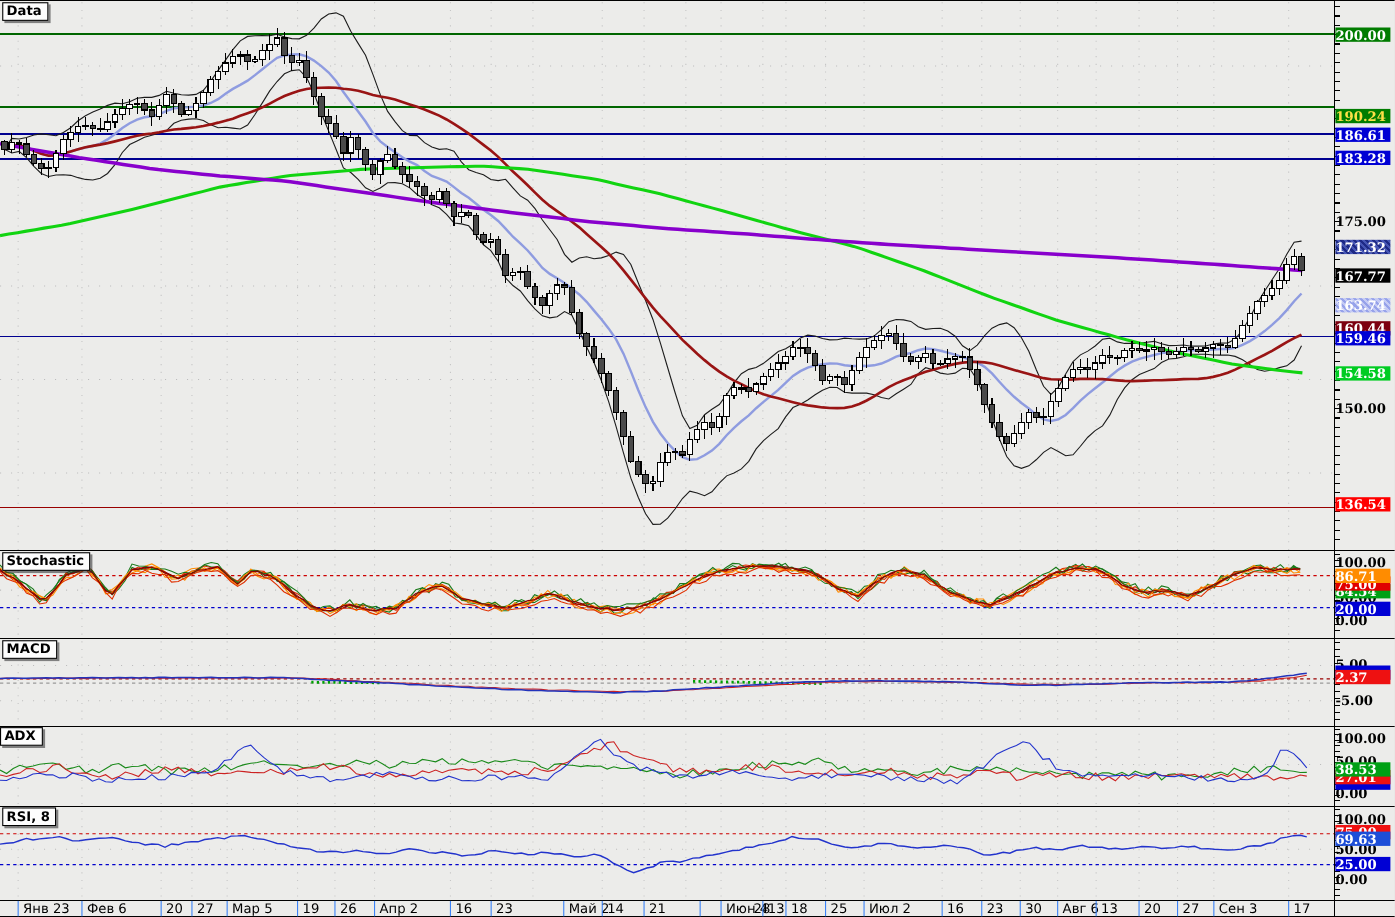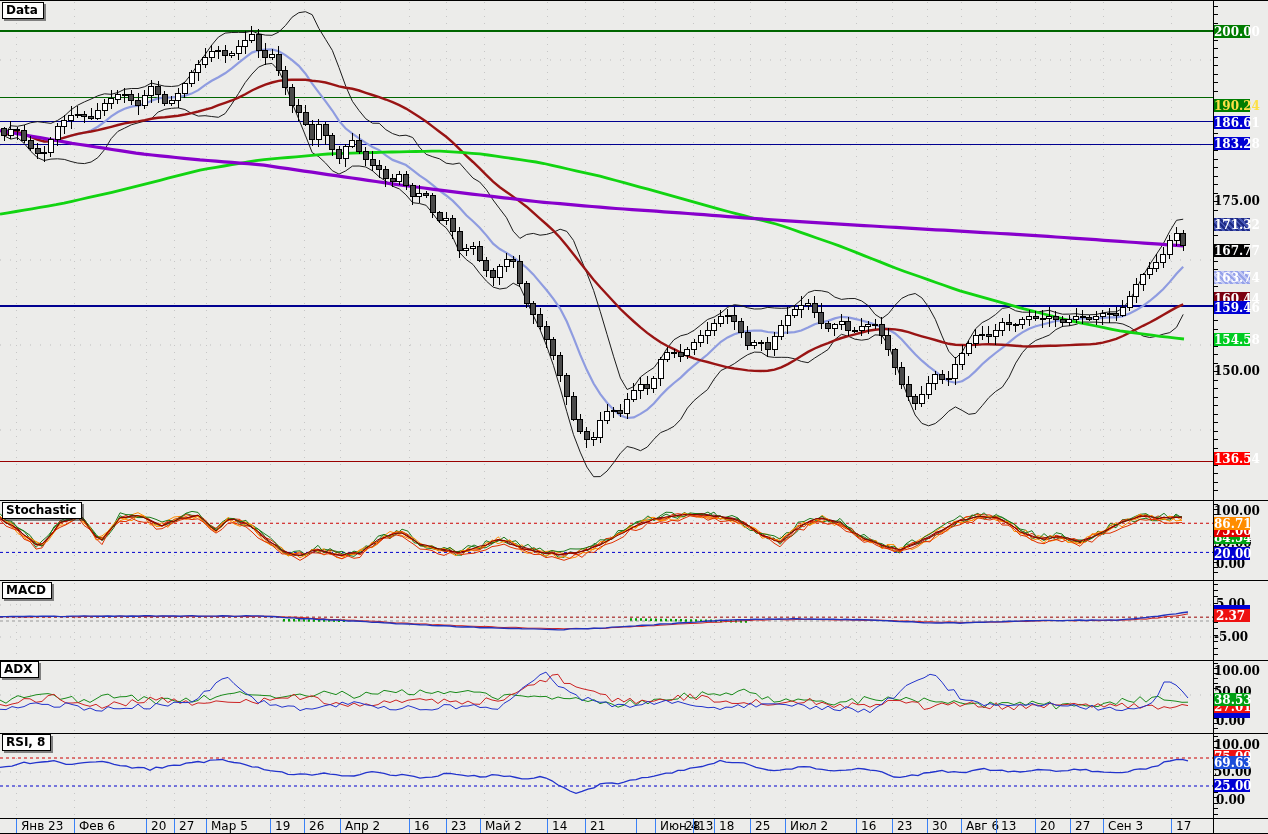--- a/index.html
+++ b/index.html
@@ -4,22 +4,22 @@
 <style>
   html,body{margin:0;padding:0;background:#d8d8d8;}
   #app{position:relative;width:1268px;height:834px;background:#ececea;overflow:hidden;
        font-family:"DejaVu Sans",sans-serif;}
   #plot{position:absolute;left:0;top:0;}
   .tab{position:absolute;z-index:30;background:#fdfdfd;border:1px solid #000;
        box-shadow:2px 2px 0 rgba(40,40,40,0.55);
        font:bold 12px "DejaVu Sans",sans-serif;color:#000;
        padding:0 5px 1px 3px;line-height:14px;white-space:nowrap;}
   #ylabels{position:absolute;left:1214px;top:0;width:54px;height:834px;z-index:10;}
-  .ylab{position:absolute;left:0;width:36px;height:13px;line-height:13px;
-        box-sizing:border-box;text-align:center;padding-right:3px;
+  .ylab{position:absolute;left:0;width:50px;height:13px;line-height:13px;
+        box-sizing:border-box;text-align:left;padding-right:3px;
         font:bold 12px "DejaVu Serif",serif;white-space:nowrap;}
   #xaxis{position:absolute;left:0;top:819px;width:1268px;height:14px;z-index:10;}
   .xlab{position:absolute;top:0;height:14px;line-height:13px;border-left:1px solid #3b82f6;
         padding-left:4px;font:12px "DejaVu Sans",sans-serif;color:#000;white-space:nowrap;}
   #watermark{position:absolute;top:414px;right:4px;z-index:6;
              font:20px "DejaVu Sans",sans-serif;color:#b9afaf;letter-spacing:1px;white-space:nowrap;}
 </style>
 </head>
 <body>
 
@@ -642,21 +642,21 @@
       <div class="xlab" style="left: 16px;">Янв 23</div>
       <div class="xlab" style="left: 74px;">Фев 6</div>
       <div class="xlab" style="left: 146px;">20</div>
       <div class="xlab" style="left: 174px;">27</div>
       <div class="xlab" style="left: 206px;">Мар 5</div>
       <div class="xlab" style="left: 270px;">19</div>
       <div class="xlab" style="left: 304px;">26</div>
       <div class="xlab" style="left: 340px;">Апр 2</div>
       <div class="xlab" style="left: 409px;">16</div>
       <div class="xlab" style="left: 446px;">23</div>
-      <div class="xlab" style="left: 480px;">Май 2</div>
+      <div class="xlab" style="left: 512px;">Май 2</div>
       <div class="xlab" style="left: 547px;">14</div>
       <div class="xlab" style="left: 585px;">21</div>
       <div class="xlab" style="left: 636px; padding-left: 48px;">28</div>
       <div class="xlab" style="left: 655px;">Июн 4</div>
       <div class="xlab" style="left: 693px;">13</div>
       <div class="xlab" style="left: 714px;">18</div>
       <div class="xlab" style="left: 750px;">25</div>
       <div class="xlab" style="left: 785px;">Июл 2</div>
       <div class="xlab" style="left: 856px;">16</div>
       <div class="xlab" style="left: 892px;">23</div>

